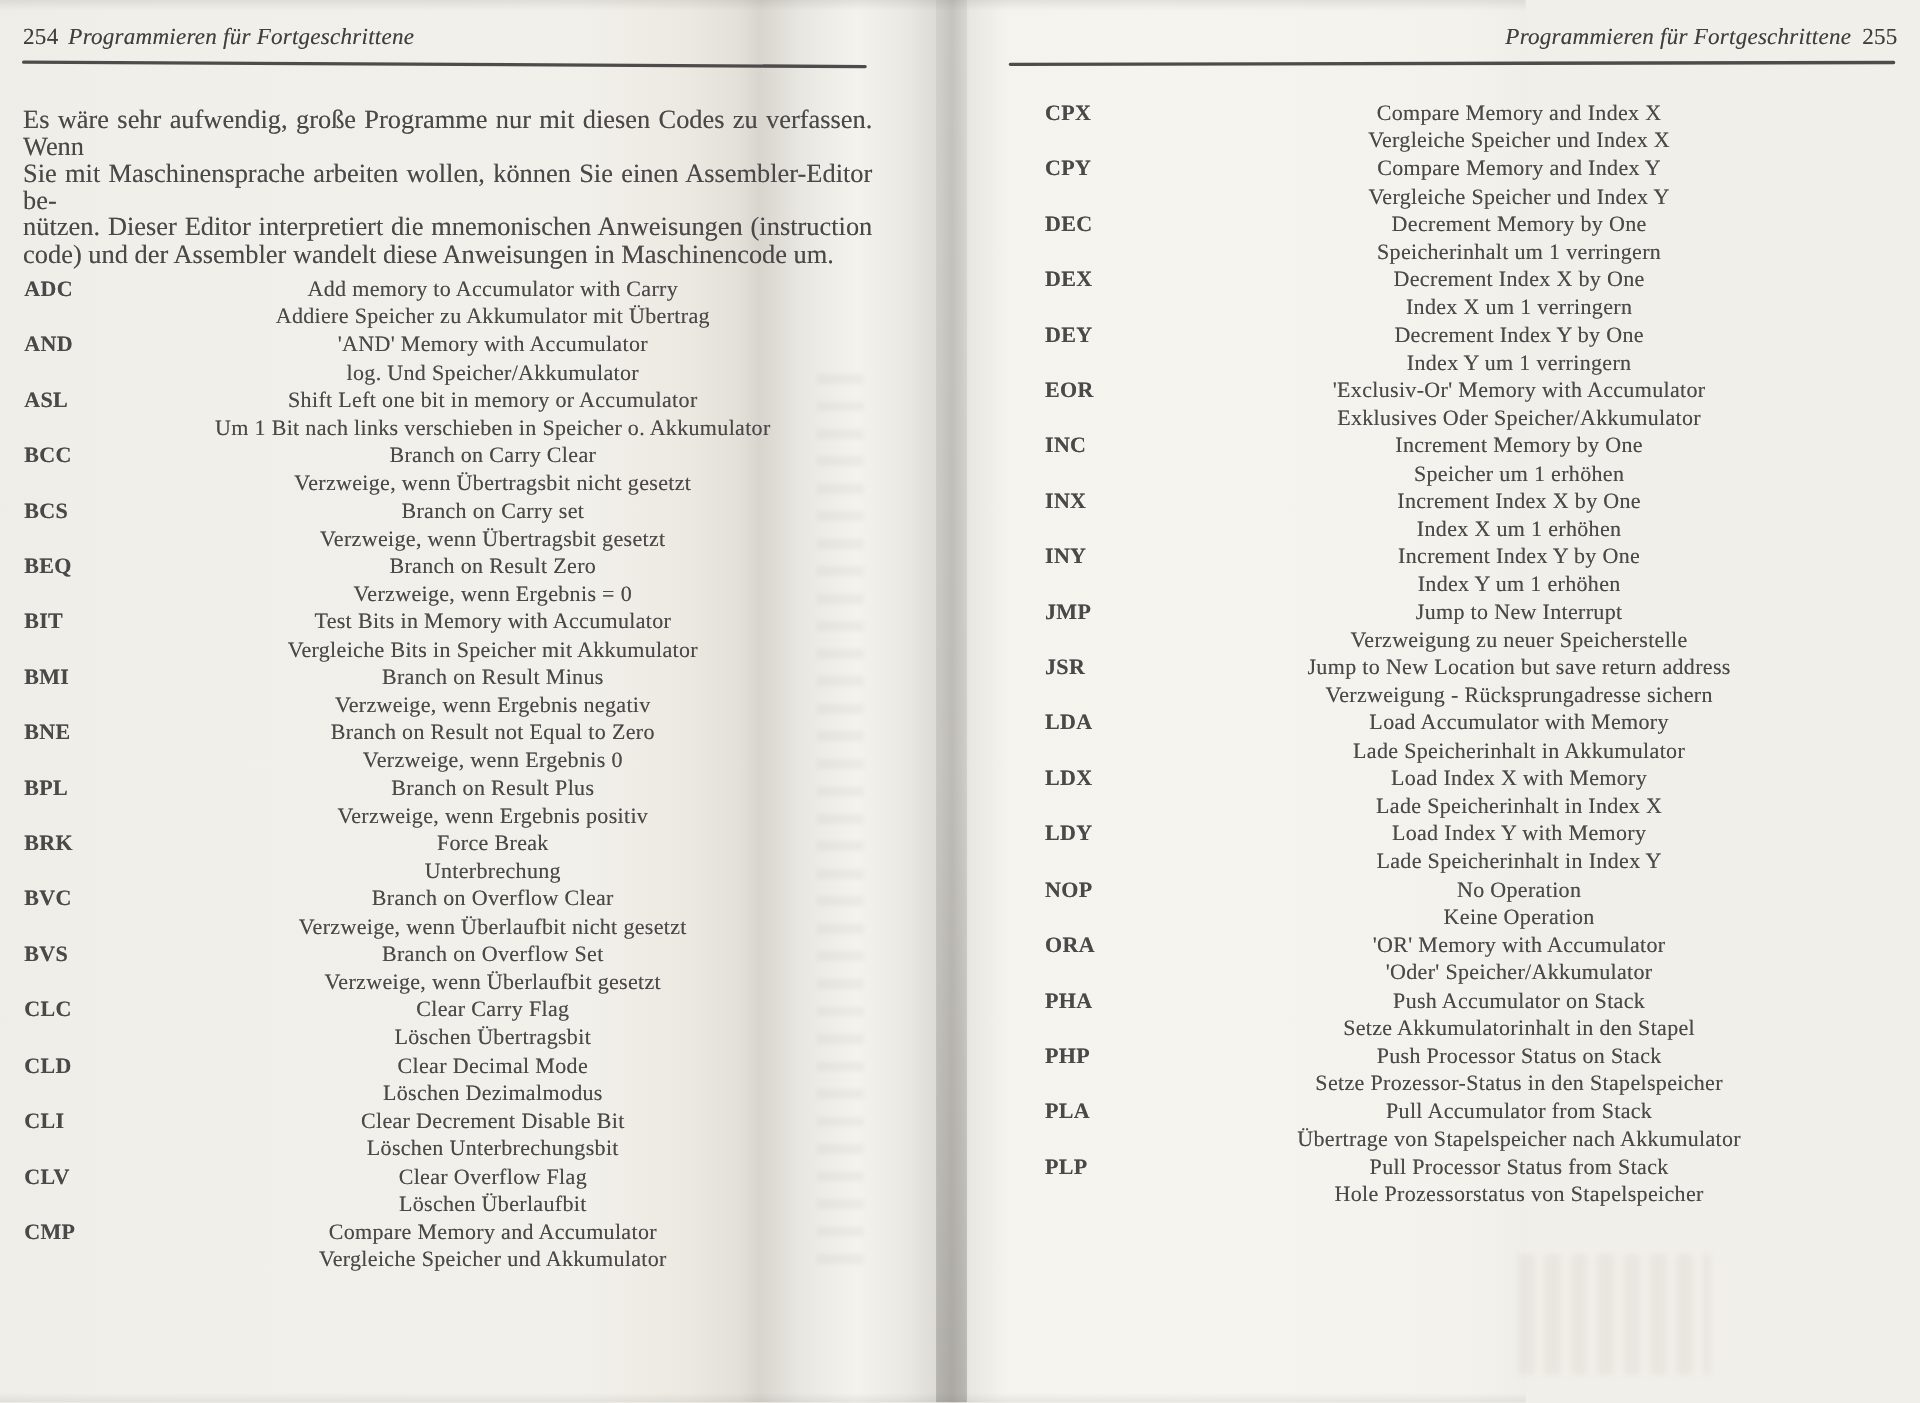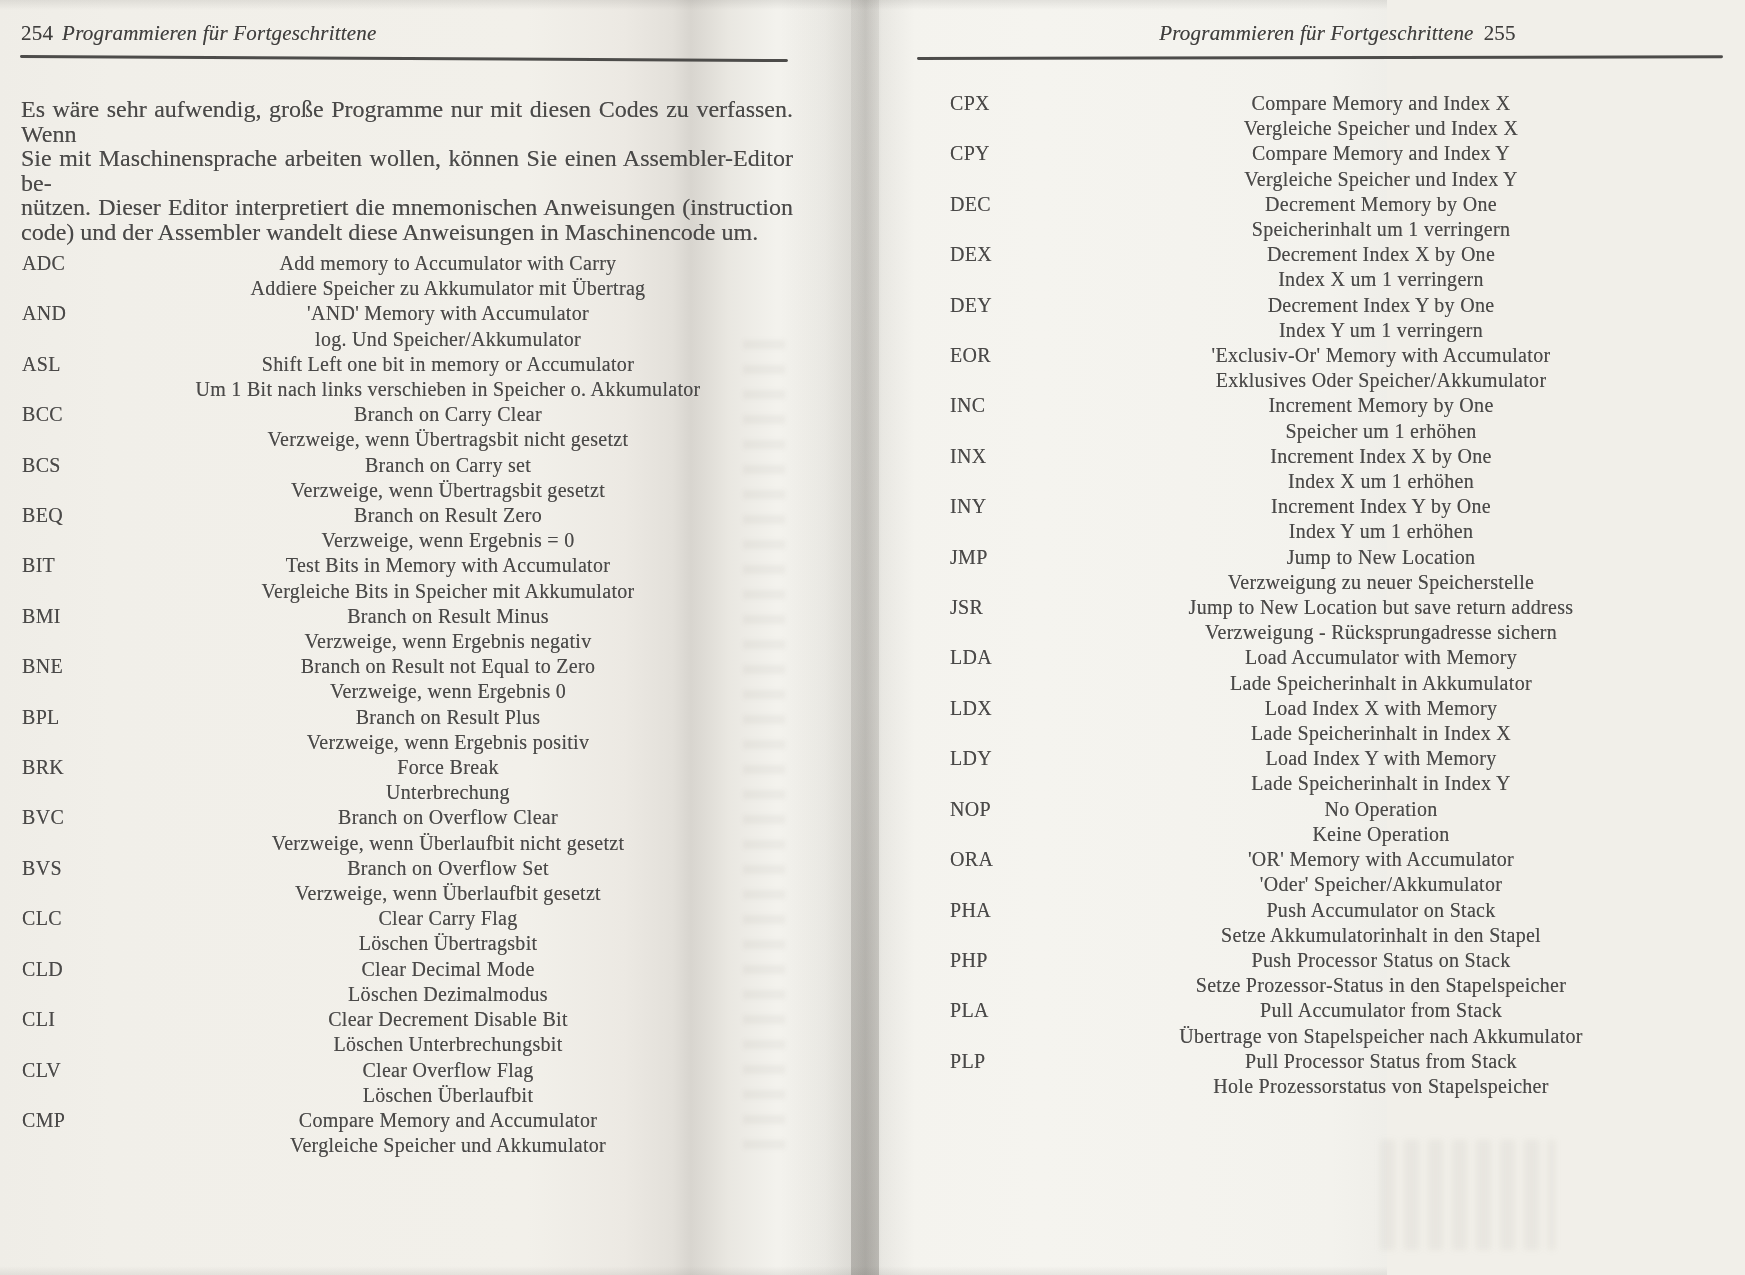--- a/index.html
+++ b/index.html
@@ -34,42 +34,42 @@
     filter:blur(2.5px);opacity:.7;}
   .ghost-smudge{position:absolute;left:1380px;top:1140px;width:175px;height:110px;
     background:repeating-linear-gradient(90deg,rgba(128,122,112,0.07) 0 15px,
       rgba(128,122,112,0) 15px 24px);
     filter:blur(3px);}
 
   
   .running-head{position:absolute;top:21px;font-size:21px;letter-spacing:0.2px;
     color:#403f3e;white-space:nowrap;}
   .head-left{left:21px;}
-  .head-right{left:950px;width:775px;text-align:center;}
+  .head-right{left:950px;width:775px;text-align:right;}
   .folio{font-style:normal;}
   .head-title{font-style:italic;}
   .head-left .head-title{margin-left:9px;}
   .head-right .folio{margin-left:10px;}
   .head-rule{position:absolute;height:2.5px;background:#4d4c4a;border-radius:2px;}
   .rule-left{left:20px;top:55px;width:768px;transform:rotate(0.3deg);transform-origin:left center;}
   .rule-right{left:917px;top:57px;width:806px;transform:rotate(-0.12deg);transform-origin:left center;}
 
   
   .intro{position:absolute;left:21px;top:97px;width:772px;font-size:24px;
     line-height:24.6px;color:#4a4948;}
   .intro-line{text-align:justify;text-align-last:justify;white-space:normal;}
   .intro-line:last-child{text-align-last:left;}
 
   
   .oplist{position:absolute;font-size:20px;line-height:25.2px;
     letter-spacing:0.3px;color:#4a4948;}
   .oplist-left{left:22px;top:251px;width:780px;}
   .oplist-right{left:950px;top:91px;width:790px;}
   .entry{position:relative;}
-  .mn{position:absolute;left:0;top:0;}
+  .mn{position:absolute;left:0;top:0;font-weight:bold;}
   .desc{margin-left:72px;text-align:center;}
   .dl{white-space:nowrap;}
 
   .txt{text-shadow:0 0 0.5px rgba(74,73,72,0.55);}
 </style>
 </head>
 <body>
 
 <div id="spread">
 
@@ -286,21 +286,21 @@
       <div class="entry">
         <span class="mn">INY</span>
         <div class="desc">
           <div class="dl">Increment Index Y by One</div>
           <div class="dl">Index Y um 1 erhöhen</div>
         </div>
       </div>
       <div class="entry">
         <span class="mn">JMP</span>
         <div class="desc">
-          <div class="dl">Jump to New Location</div>
+          <div class="dl">Jump to New Interrupt</div>
           <div class="dl">Verzweigung zu neuer Speicherstelle</div>
         </div>
       </div>
       <div class="entry">
         <span class="mn">JSR</span>
         <div class="desc">
           <div class="dl">Jump to New Location but save return address</div>
           <div class="dl">Verzweigung - Rücksprungadresse sichern</div>
         </div>
       </div>

